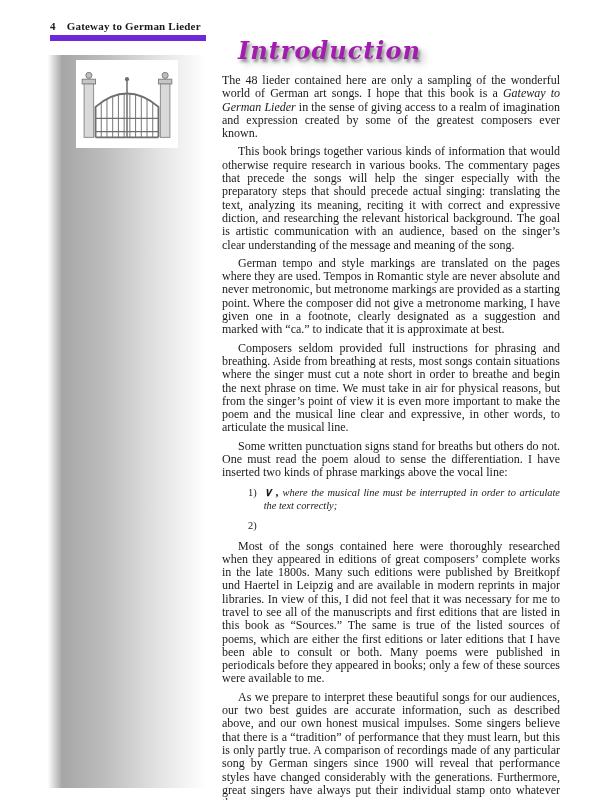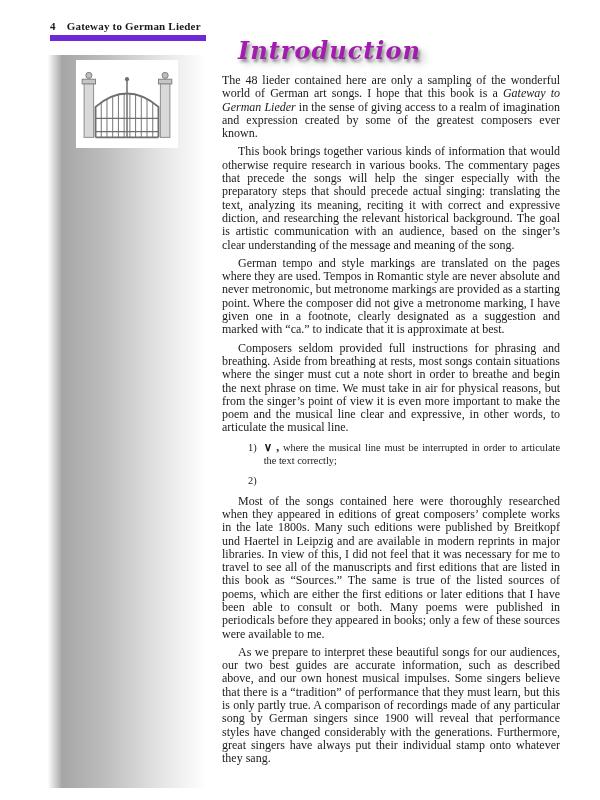--- a/index.html
+++ b/index.html
@@ -40,21 +40,21 @@
     font-size:12px;line-height:13.3px;
     text-align:justify;
   }
   .main p.ind{text-indent:16px;font-family:Liberation Serif, serif;}
   .main em{font-style:italic;}
   .list-item{
     display:flex;gap:7px;margin:6px 0 7px 26px;
     font-size:10.4px;line-height:13.3px;
   }
   .list-item .num{flex:0 0 auto;}
-  .list-item .li-body{text-align:justify;}
+  .list-item .li-body{text-align:justify;font-style:italic;}
   .sym{font-weight:bold;font-size:11.5px;}
   .gate-svg{display:block;}
 </style>
 </head>
 <body>
 
 <div class="page">
 
   <div class="header">
     <span class="pnum">4</span><span class="btitle">Gateway to German Lieder</span>
@@ -96,20 +96,21 @@
   </div>
 
   <div class="main">
     <h1 class="title">Introduction</h1>
 
     <p><span>The 48 lieder contained here are only a sampling of the wonderful world of German art songs.  I hope that this book is a </span><em>Gateway to German Lieder</em><span> in the sense of giving access to a realm of imagination and expression created by some of the greatest composers ever known.</span></p>
 
     <p class="ind">This book brings together various kinds of information that would otherwise require research in various books.  The commentary pages that precede the songs will help the singer especially with the preparatory steps that should precede actual singing: translating the text, analyzing its meaning, reciting it with correct and expressive diction, and researching the relevant historical background.  The goal is artistic communication with an audience, based on the singer’s clear understanding of the message and meaning of the song.</p>
     <p class="ind">German tempo and style markings are translated on the pages where they are used.  Tempos in Romantic style are never absolute and never metronomic, but metronome markings are provided as a starting point.  Where the composer did not give a metronome marking, I have given one in a footnote, clearly designated as a suggestion and marked with “ca.” to indicate that it is approximate at best.</p>
     <p class="ind">Composers seldom provided full instructions for phrasing and breathing.  Aside from breathing at rests, most songs contain situations where the singer must cut a note short in order to breathe and begin the next phrase on time.  We must take in air for physical reasons, but from the singer’s point of view it is even more important to make the poem and the musical line clear and expressive, in other words, to articulate the musical line.</p>
+    <p class="ind">Some written punctuation signs stand for breaths but others do not.  One must read the poem aloud to sense the differentiation.  I have inserted two kinds of phrase markings above the vocal line:</p>
 
     <div class="list-item">
       <span class="num">1)</span>
       <div class="li-body">
         <span class="sym">∨ ,</span>
         <span>where the musical line must be interrupted in order to articulate the text correctly;</span>
       </div>
     </div>
 
     <div class="list-item">

